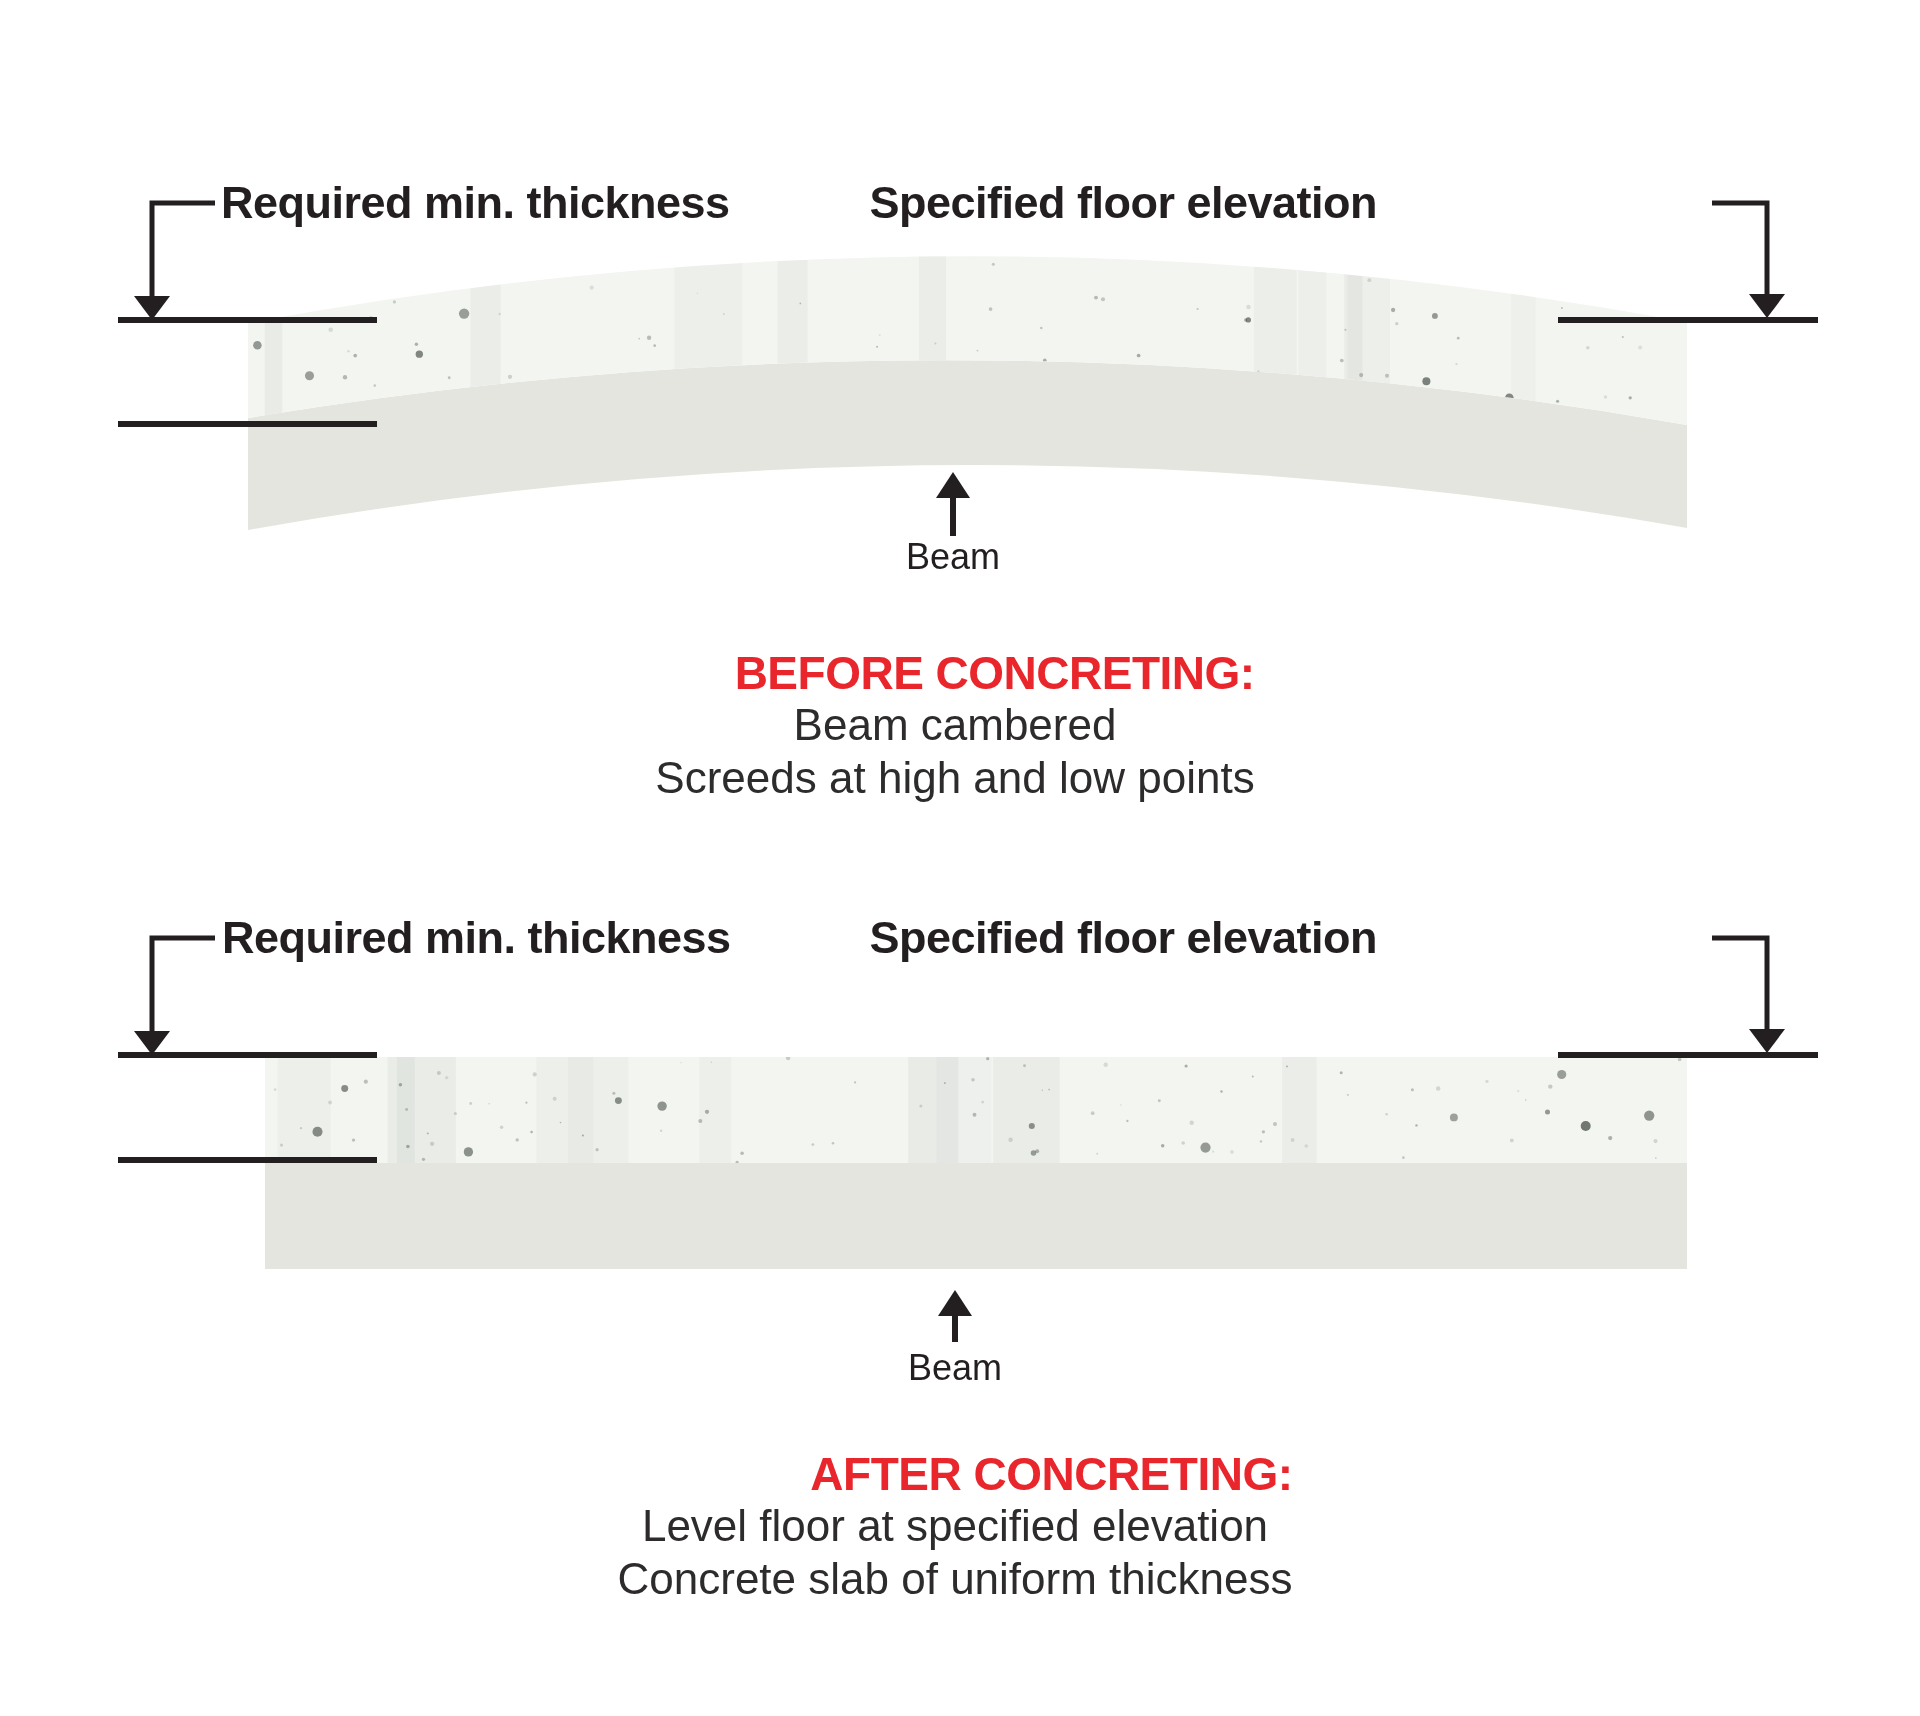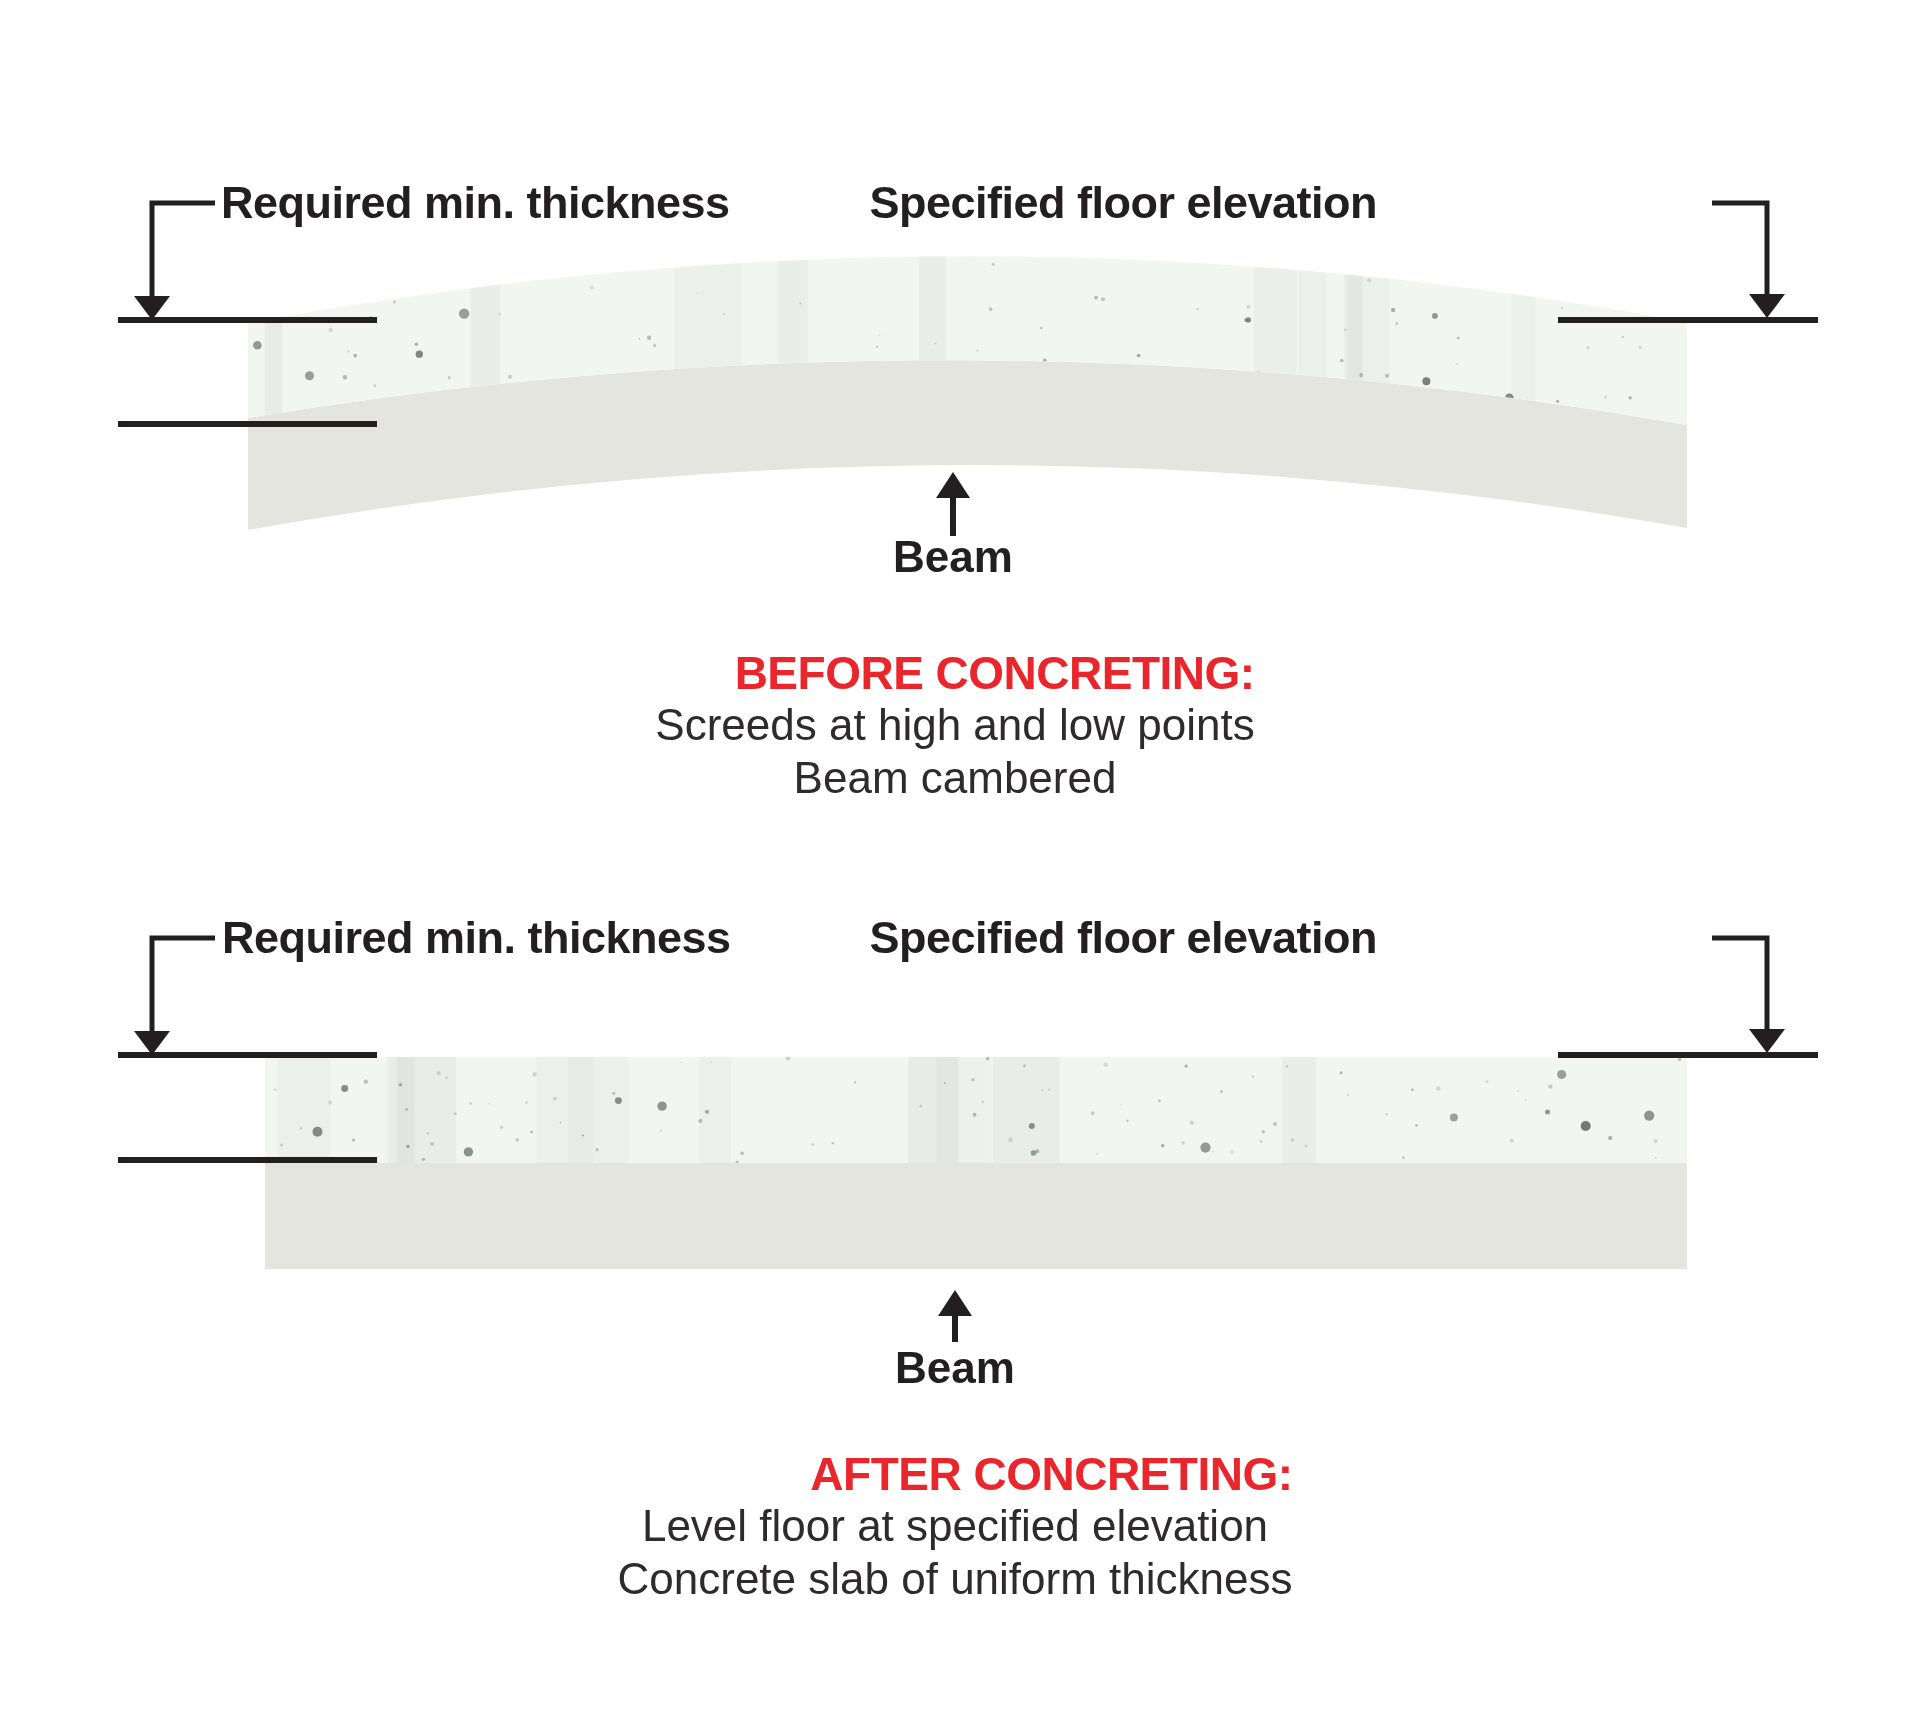--- a/index.html
+++ b/index.html
@@ -14,21 +14,21 @@
   svg.diagram{position:absolute;left:0;top:0;width:1920px;height:1716px;display:block;}
 
   .lbl{
     position:absolute;
     font-size:45px;line-height:46px;font-weight:700;
     letter-spacing:-0.5px;white-space:nowrap;
     color:var(--ink,#231f20);
   }
   .beam-lbl{
     position:absolute;
-    font-size:44px;line-height:40px;font-weight:700;
+    font-size:36px;line-height:40px;font-weight:400;
     transform:translateX(-50%);
     color:var(--ink,#231f20);
     white-space:nowrap;
   }
   .caption{
     position:absolute;transform:translateX(-50%);
     text-align:center;white-space:nowrap;
   }
   .caption .title{
     font-size:46px;line-height:50px;font-weight:700;
@@ -314,22 +314,22 @@
   </svg>
 
   <div class="lbl" style="left:221px;top:180px;">Required min. thickness</div>
 
   <div class="lbl" style="right:218px;top:180px;">Specified floor elevation</div>
 
   <div class="beam-lbl" style="left:953px;top:537px;">Beam</div>
 
   <div class="caption" style="left:955px;top:648px;">
     <div class="title">BEFORE CONCRETING:</div>
+    <div class="line">Beam cambered</div>
     <div class="line">Screeds at high and low points</div>
-    <div class="line">Beam cambered</div>
   </div>
 
   <div class="lbl" style="left:222px;top:915px;">Required min. thickness</div>
 
   <div class="lbl" style="right:218px;top:915px;">Specified floor elevation</div>
 
   <div class="beam-lbl" style="left:955px;top:1348px;">Beam</div>
 
   <div class="caption" style="left:955px;top:1449px;">
     <div class="title">AFTER CONCRETING:</div>

